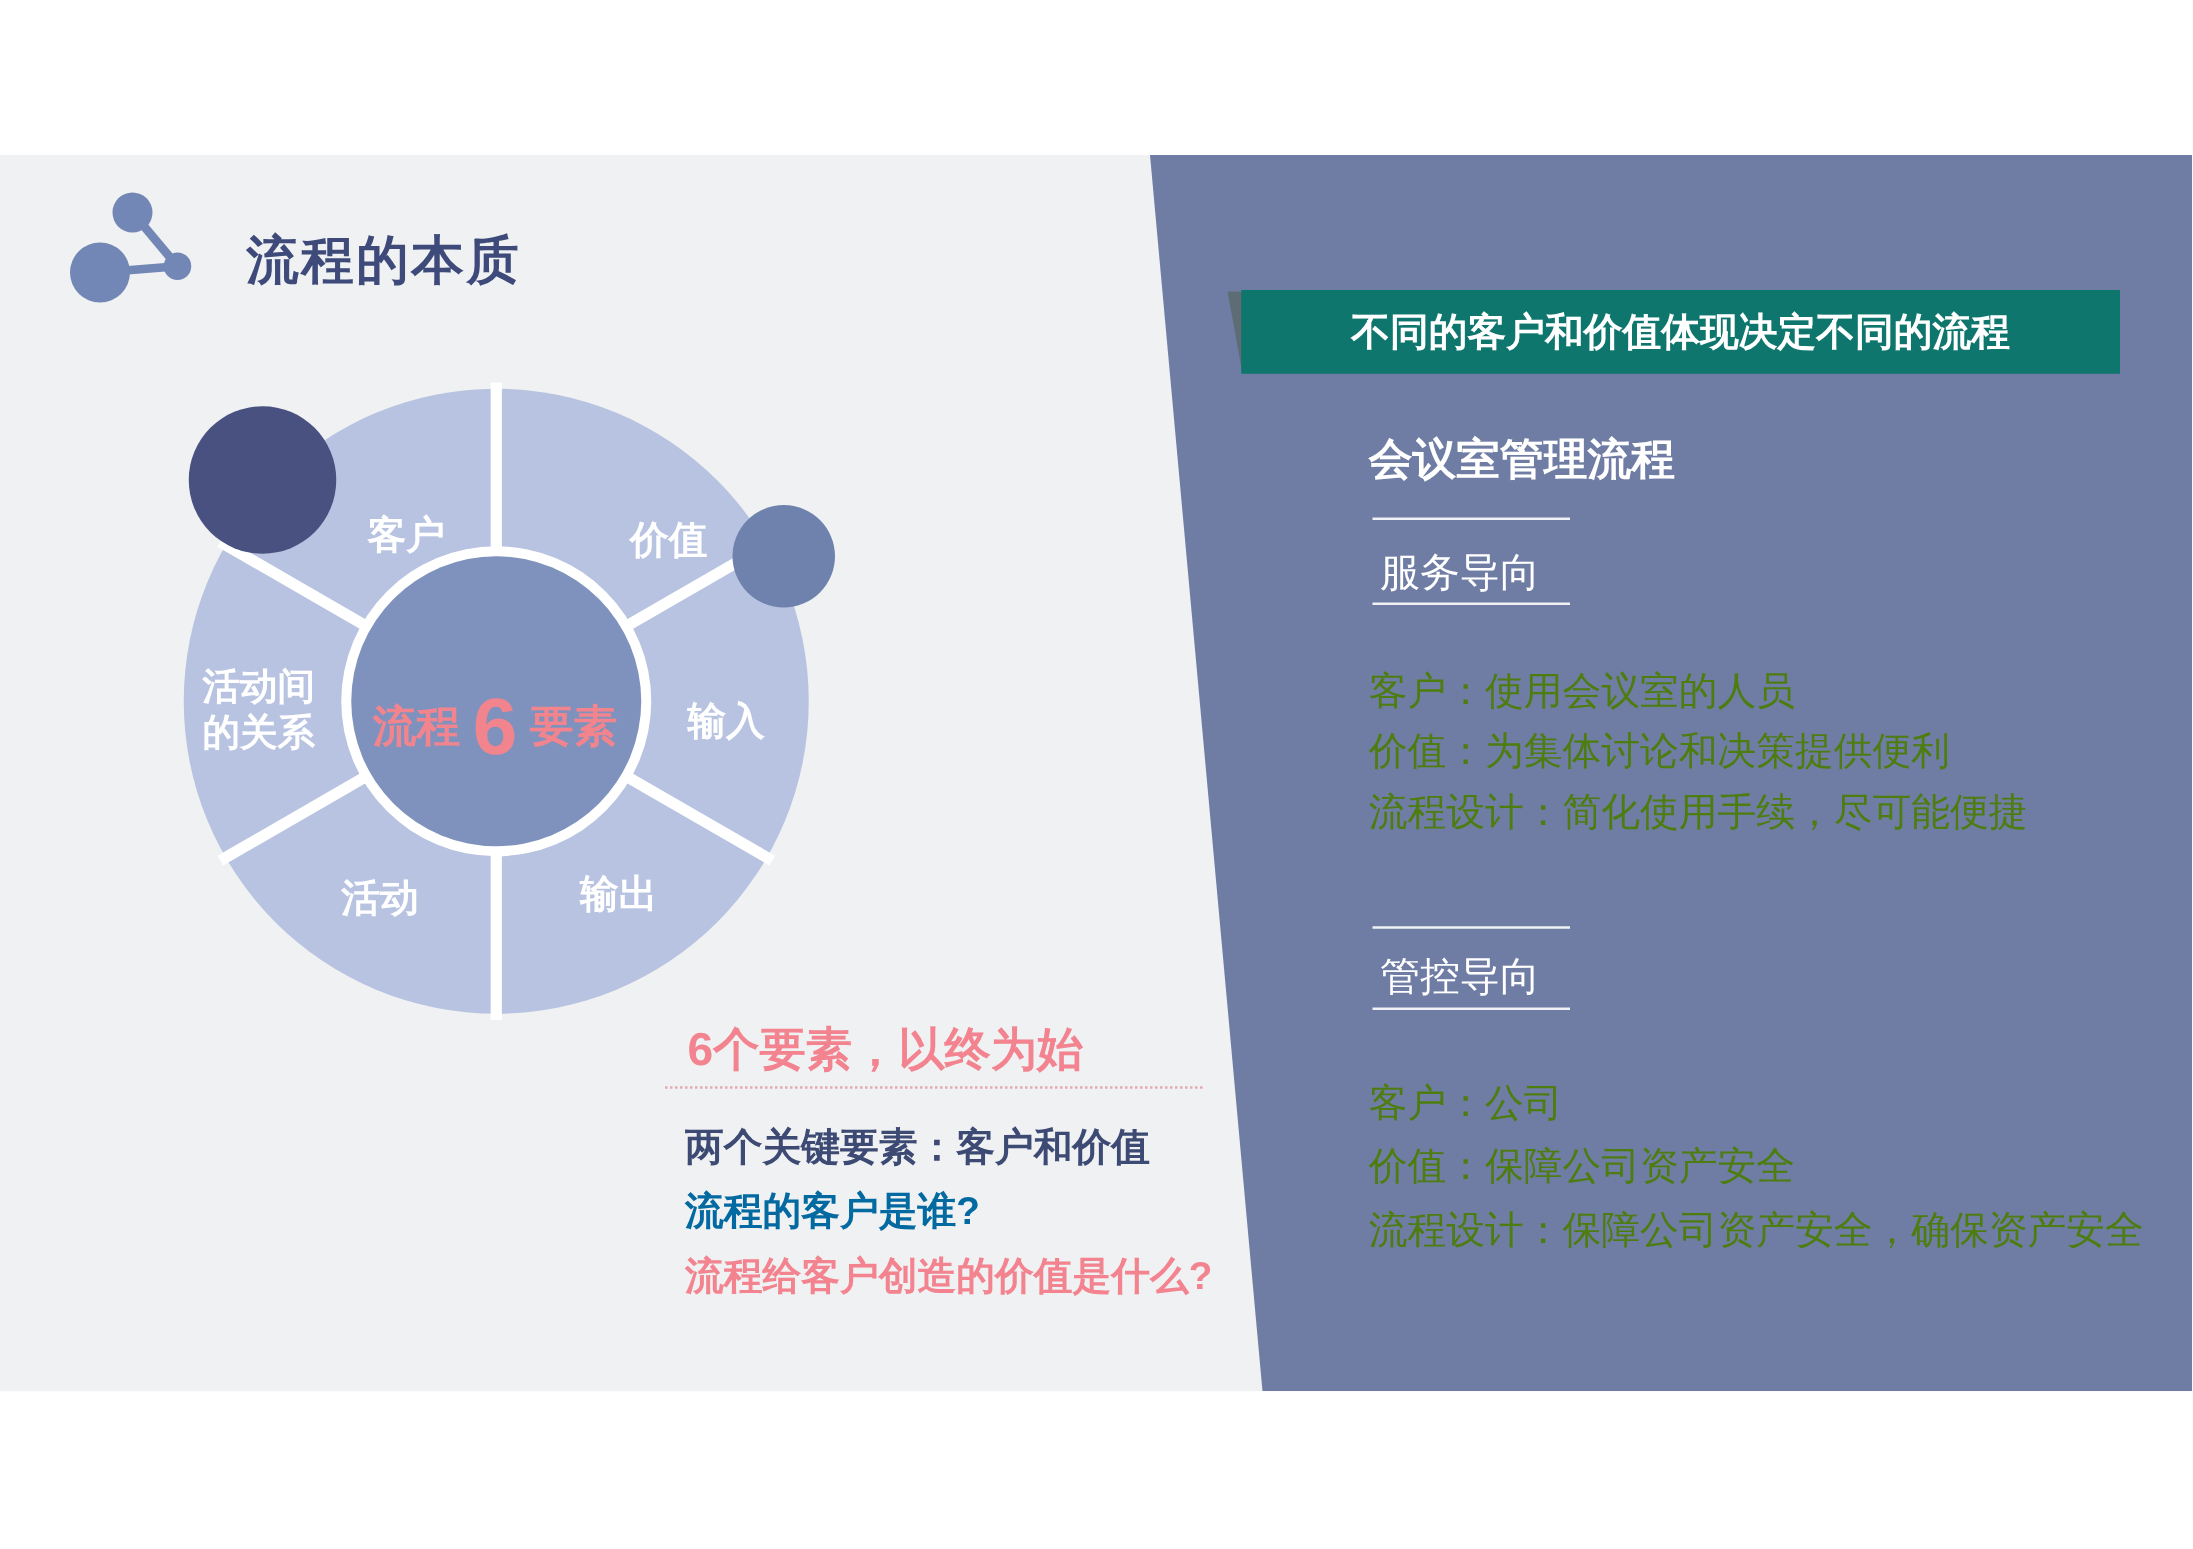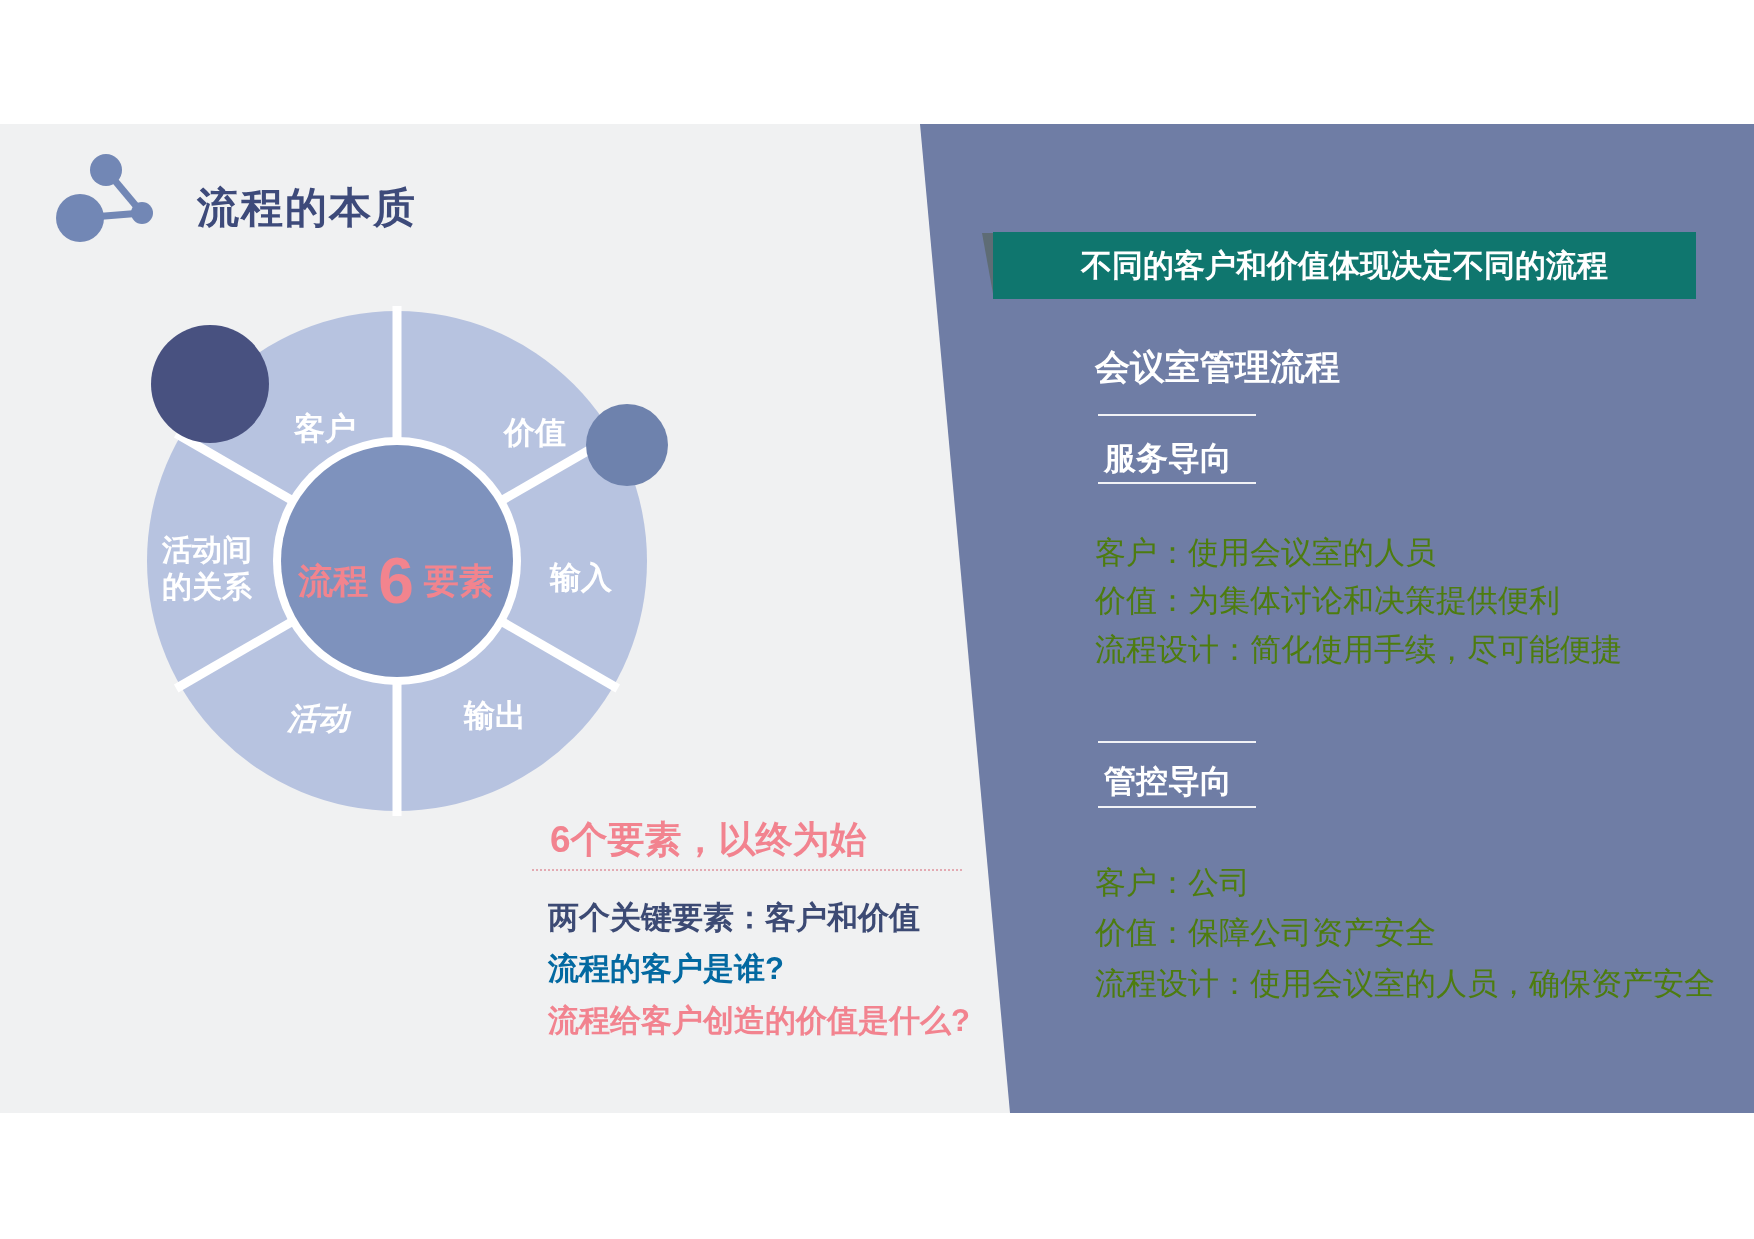--- a/index.html
+++ b/index.html
@@ -61,21 +61,21 @@
     background:#0f766e;display:flex;align-items:center;justify-content:center;
     color:#ffffff;font-size:31px;font-weight:bold;white-space:nowrap;
   }
   .panel-heading{
     position:absolute;left:1095px;top:344px;
     color:#ffffff;font-size:35px;font-weight:bold;white-space:nowrap;
   }
   .divider{position:absolute;left:1098px;width:158px;height:2px;background:rgba(255,255,255,0.9);}
   .d1{top:414px;} .d2{top:482px;} .d3{top:741px;} .d4{top:806px;}
   .section-title{
-    position:absolute;left:1104px;color:#ffffff;font-size:32px;font-weight:bold;white-space:nowrap;
+    position:absolute;left:1104px;color:#ffffff;font-size:32px;font-weight:normal;white-space:nowrap;
   }
   .s1{top:437px;} .s2{top:760px;}
   .p-line{
     position:absolute;left:1095px;color:#4d7c0f;font-size:31px;font-weight:normal;white-space:nowrap;margin-top:16px;
   }
   .l11{top:516px;} .l12{top:564px;} .l13{top:613px;}
   .l21{top:846px;} .l22{top:896px;} .l23{top:947px;}
 </style>
 </head>
 <body>
@@ -106,21 +106,21 @@
     <circle cx="267" cy="261" r="124" fill="#ffffff"></circle>
     <circle cx="267" cy="261" r="116" fill="#7e92bd"></circle>
     <circle cx="80" cy="84" r="59" fill="#485180"></circle>
     <circle cx="497" cy="145" r="41" fill="#6e82ad"></circle>
   </svg>
 
   <div class="sector-label" style="left:325px;top:428px;">客户</div>
   <div class="sector-label" style="left:495px;top:432px;margin-left:40px;">价值</div>
   <div class="sector-label" style="left:581px;top:577px;">输入</div>
   <div class="sector-label" style="left:495px;top:715px;">输出</div>
-  <div class="sector-label" style="left:318px;top:718px;font-style:italic;">活动</div>
+  <div class="sector-label" style="left:304px;top:718px;">活动</div>
   <div class="sector-label wrap" style="left:207px;top:568px;">活动间的关系</div>
 
   <div class="wheel-center">
     <span class="small">流程</span>
     <span class="big">6</span>
     <span class="small">要素</span>
   </div>
 
   <div class="headline">6个要素，以终为始</div>
   <div class="dotted-divider"></div>
@@ -139,15 +139,15 @@
   <div class="divider d2"></div>
   <div class="p-line l11">客户：使用会议室的人员</div>
   <div class="p-line l12">价值：为集体讨论和决策提供便利</div>
   <div class="p-line l13">流程设计：简化使用手续，尽可能便捷</div>
 
   <div class="divider d3"></div>
   <div class="section-title s2">管控导向</div>
   <div class="divider d4"></div>
   <div class="p-line l21">客户：公司</div>
   <div class="p-line l22">价值：保障公司资产安全</div>
-  <div class="p-line l23">流程设计：使用会议室的人员，确保资产安全</div>
+  <div class="p-line l23">流程设计：保障公司资产安全，确保资产安全</div>
 
 </div>
 
 </body></html>

